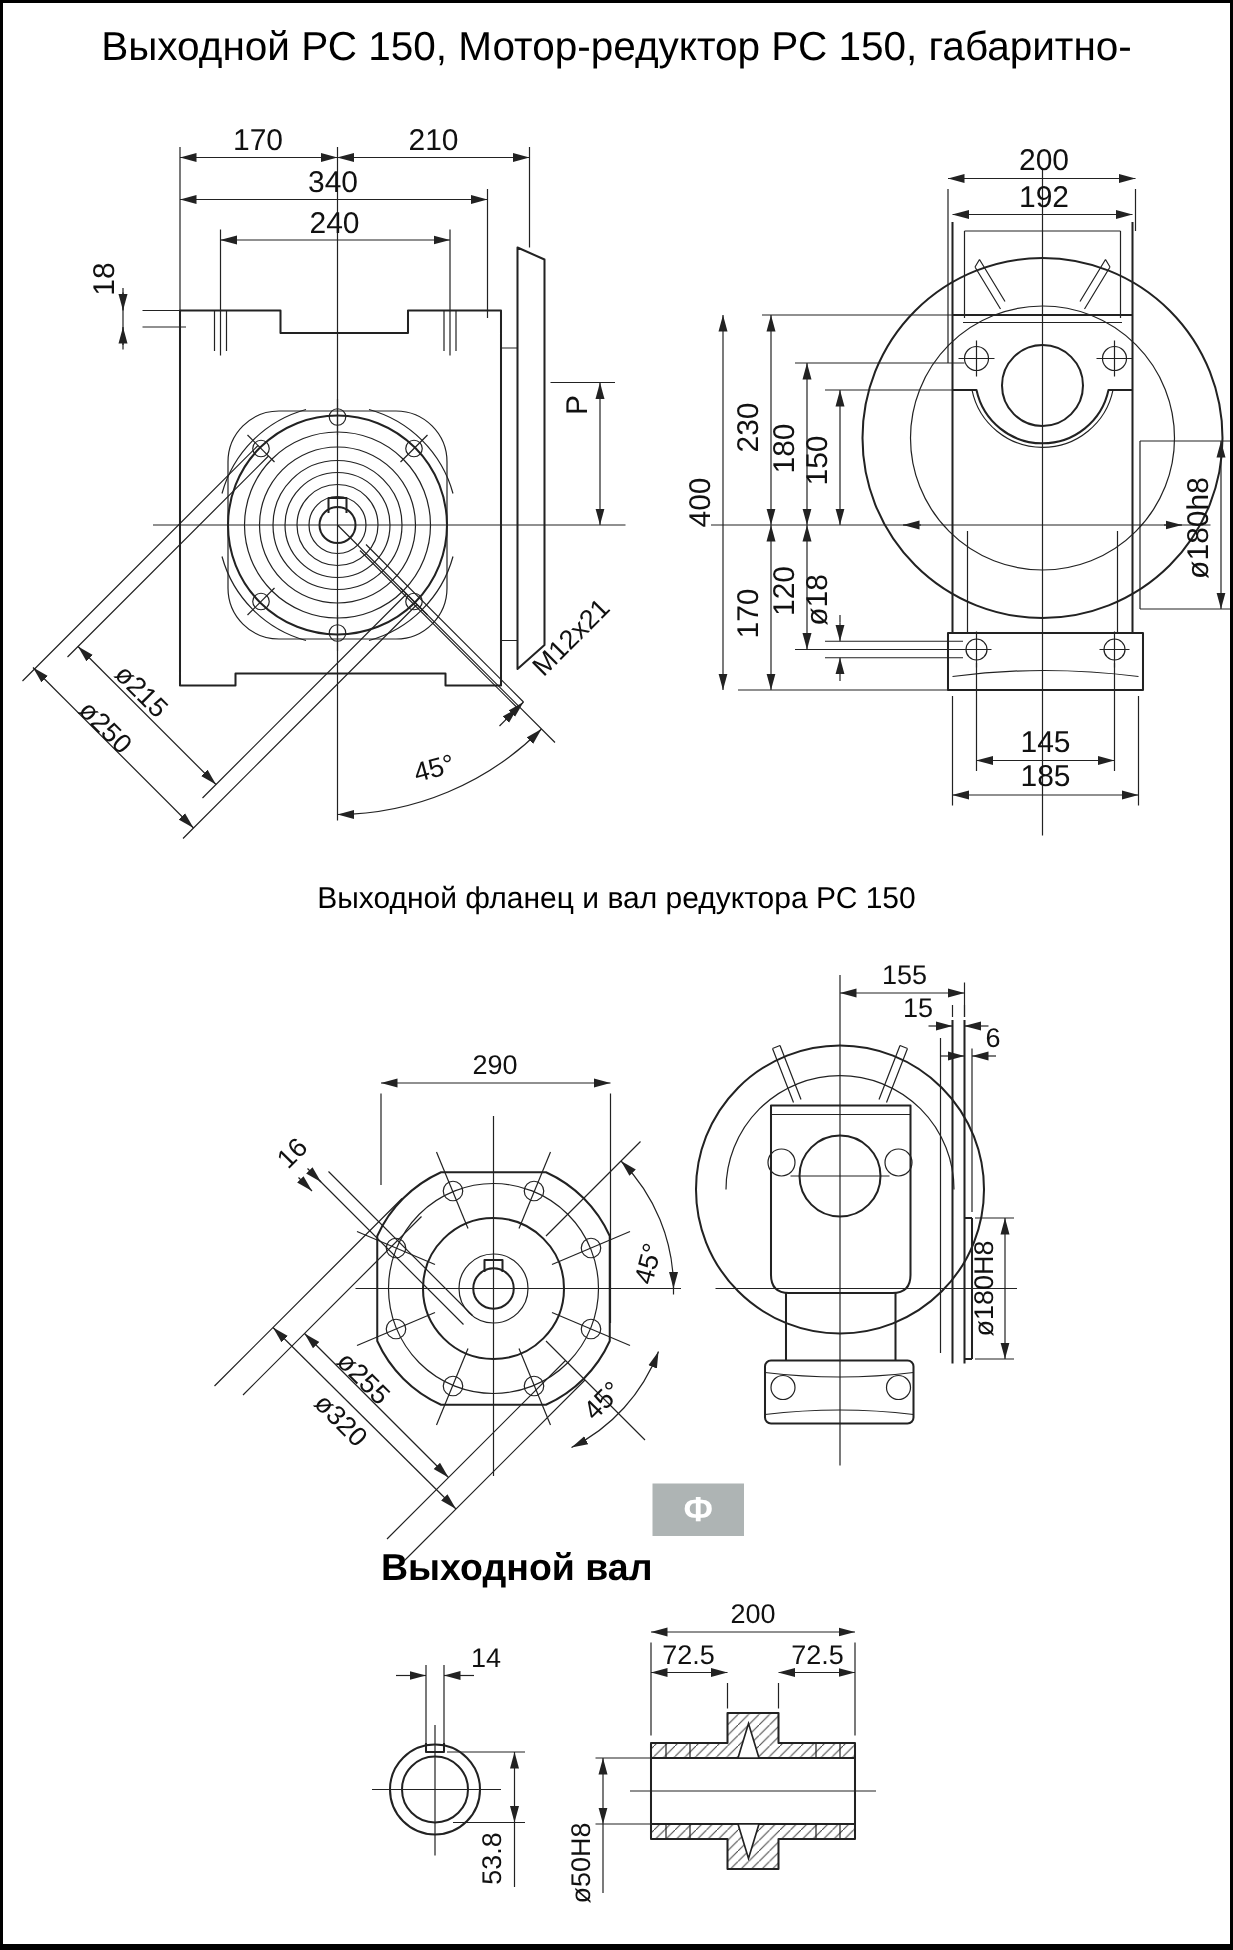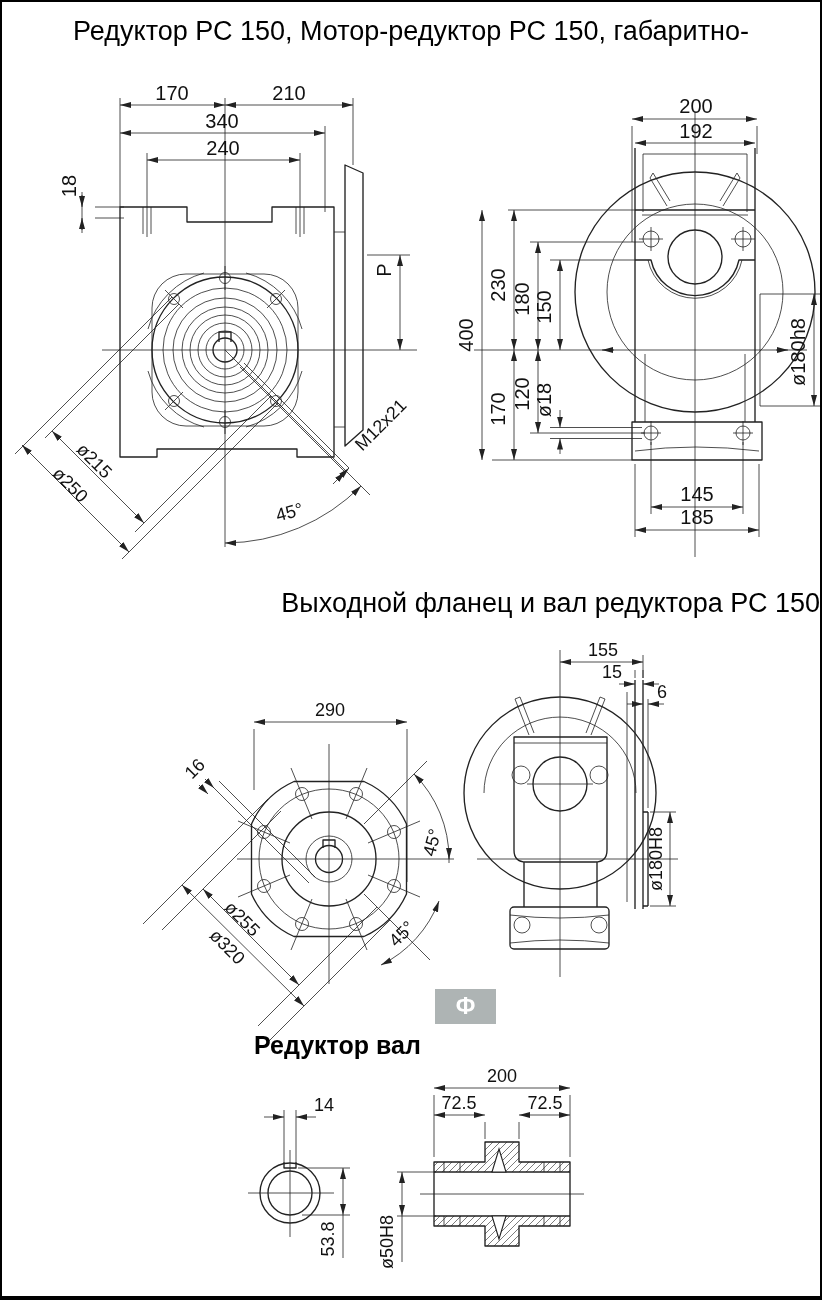--- a/index.html
+++ b/index.html
@@ -1,35 +1,35 @@
 <!DOCTYPE html>
 <html><head>
 <meta charset="utf-8">
 <style>
   html,body{margin:0;padding:0;background:#888;}
   .page{position:relative;width:822px;height:1300px;background:#fff;border:2px solid #000;border-bottom-width:4px;box-sizing:border-box;overflow:hidden;font-family:"Liberation Sans",sans-serif;}
   .title-main{position:absolute;top:13px;left:0;right:0;text-align:center;font-size:27px;line-height:1.25;color:#000;}
-  .title-flange{position:absolute;top:586px;left:0;right:0;text-align:right;font-size:27px;color:#000;}
+  .title-flange{position:absolute;top:586px;left:0;right:0;text-align:center;font-size:20px;color:#000;}
   .title-shaft{position:absolute;top:1029px;left:252px;font-size:25px;font-weight:bold;color:#000;}
   .phi-badge{position:absolute;left:433px;top:987px;width:61px;height:35px;background:#aeb4b4;color:#fff;font-size:23px;font-weight:bold;display:flex;align-items:center;justify-content:center;}
   svg.canvas{position:absolute;left:0;top:0;}
   svg .o{stroke:#222;stroke-width:1.35;fill:none;stroke-linejoin:round;}
   svg .t{stroke:#222;stroke-width:.8;fill:none;}
   svg .w{stroke:#222;stroke-width:1.1;fill:#fff;}
   svg text{text-anchor:middle;fill:#111;}
   svg .d{font:20px "Liberation Sans",sans-serif;}
   svg .s{font:18px "Liberation Sans",sans-serif;}
 </style>
 </head>
 <body>
 
 <div class="page">
 
   <div class="title-main">
-    <div>Редуктор РС 150, Мотор-редуктор РС 150, габаритно-</div>
+    <div>Выходной РС 150, Мотор-редуктор РС 150, габаритно-</div>
   </div>
 
   <svg class="canvas" width="822" height="1300" viewBox="0 0 822 1300">
     <defs>
       <marker id="ah" viewBox="0 0 11 7" refX="11" refY="3.5" markerWidth="11" markerHeight="7" markerUnits="userSpaceOnUse" orient="auto-start-reverse">
         <path d="M0,0.5 L11,3.5 L0,6.5 Z" fill="#222"></path>
       </marker>
       <pattern id="hp" width="7" height="7" patternUnits="userSpaceOnUse">
         <path d="M0,7 L7,0" stroke="#444" stroke-width="0.7"></path>
       </pattern>
@@ -295,15 +295,15 @@
       <text class="s" x="543" y="1107">72.5</text>
       <path class="t" d="M395,1170 H434 M395,1214 H434"></path>
       <line class="t" x1="400" y1="1170" x2="400" y2="1214" marker-start="url(#ah)" marker-end="url(#ah)"></line>
       <path class="t" d="M400,1214 V1260"></path>
       <text class="s" x="391" y="1240" transform="rotate(-90 391 1240)">ø50H8</text>
     </g>
   </svg>
 
   <div class="title-flange">Выходной фланец и вал редуктора РС 150</div>
   <div class="phi-badge">Ф</div>
-  <div class="title-shaft">Редуктор вал</div>
+  <div class="title-shaft">Выходной вал</div>
 
 </div>
 
 </body></html>

